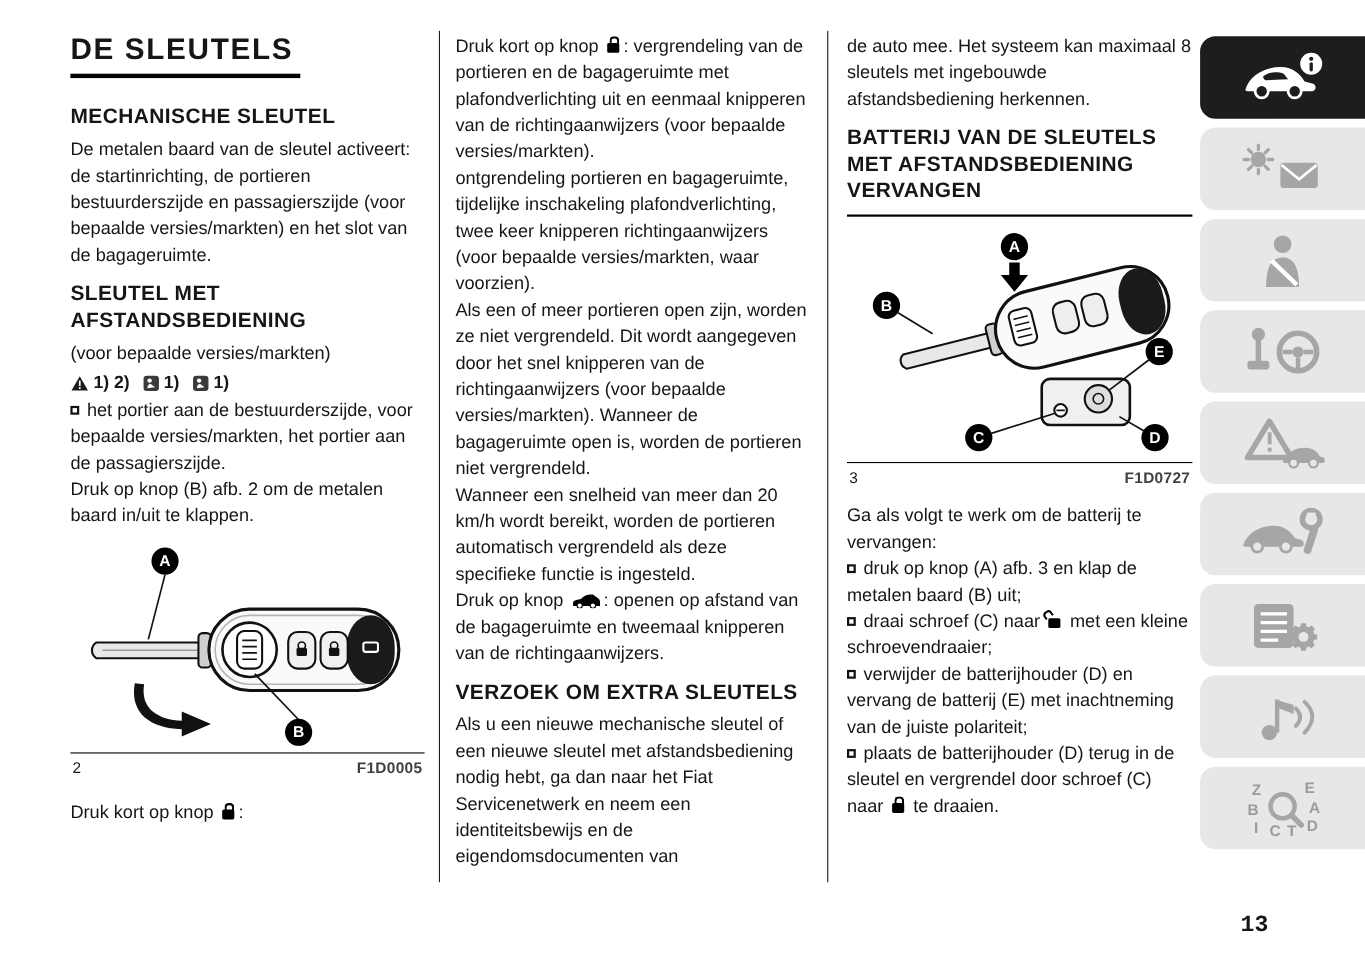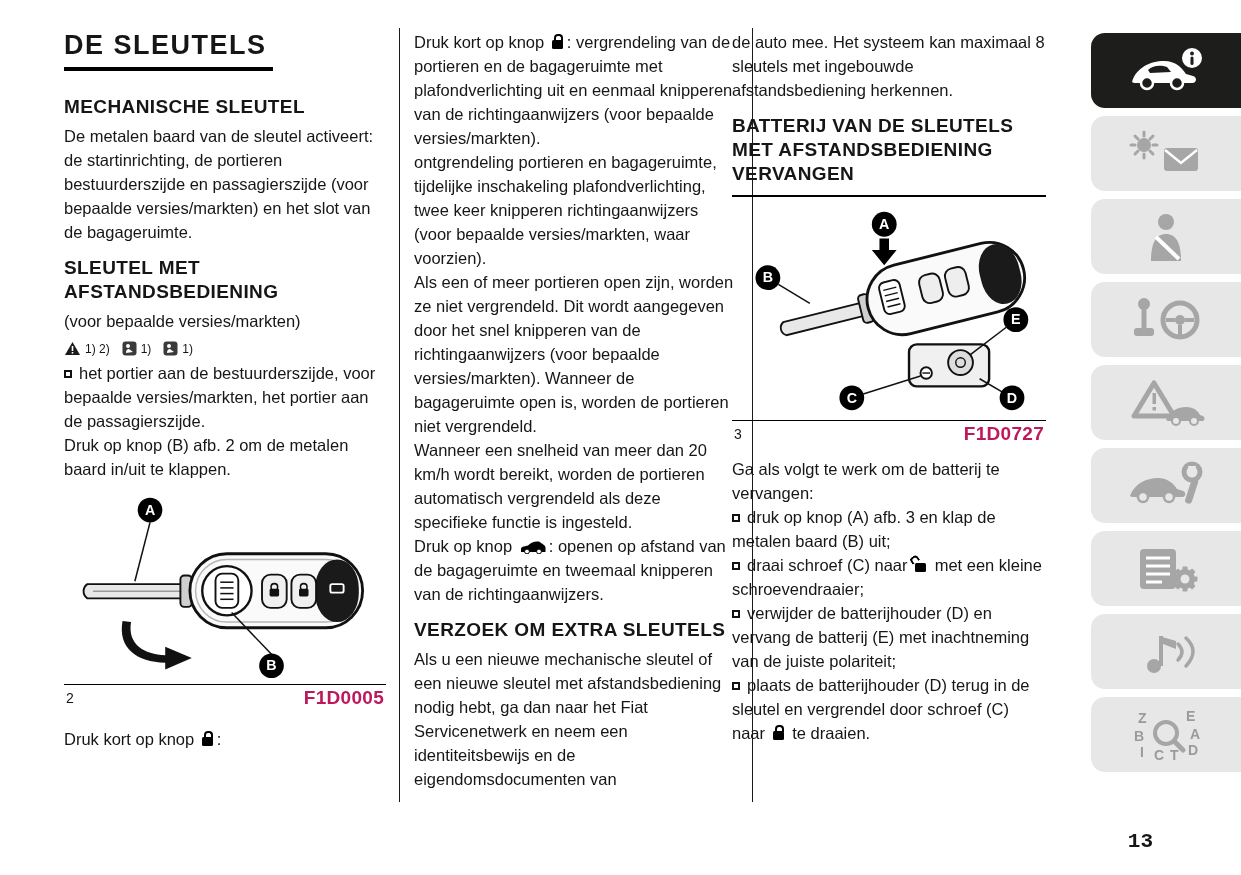--- a/index.html
+++ b/index.html
@@ -8,41 +8,41 @@
     width:1241px; height:875px; position:relative; overflow:hidden;
     background:#ffffff; color:#161616;
     font-family:"Liberation Sans", sans-serif;
   }
   .vrule { position:absolute; top:28px; height:774px; width:1px; background:#1a1a1a; }
   .vr1 { left:399px; } .vr2 { left:752px; }
 
   .col { position:absolute; top:30px; font-size:16.5px; line-height:24px; }
   .col1 { left:64px;  width:322px; }
   .col2 { left:414px; width:322px; }
-  .col3 { left:732px; width:314px; }
+  .col3 { left:770px; width:314px; }
 
   h1 { font-size:27px; line-height:30px; letter-spacing:1.5px; font-weight:bold;
        margin:0 0 12px; padding:0 6px 7px 0; border-bottom:4px solid #000; display:inline-block; }
   h2 { font-size:19px; line-height:24px; letter-spacing:.4px; font-weight:bold; margin:12px 0 5px; }
   h2.ruled { border-bottom:2px solid #000; padding-bottom:9px; margin-bottom:0; }
   p { margin:0; }
   .note { margin-bottom:3px; }
 
   .refs { display:flex; align-items:flex-end; gap:4px; margin:3px 0 5px; height:20px; }
-  .refs .num { font-size:12px; line-height:14px; padding-right:8px; }
+  .refs .num { font-size:16px; line-height:14px; padding-right:8px;font-weight:bold; }
   .refs svg { display:block; }
 
   .bullet .sqb { display:inline-block; width:8px; height:8px; border:2px solid #111;
                  margin-right:7px; vertical-align:1px; }
 
   figure { margin:12px 0 0; }
   figure svg.fig { display:block; width:100%; }
   .figcap { display:flex; justify-content:space-between; align-items:flex-start;
             border-top:1px solid #000; margin-top:5px; padding:4px 2px 0; font-size:14px; line-height:18px; }
-  .figcode { font-weight:bold; font-size:19px; color:#be185d; letter-spacing:.3px; }
+  .figcode { font-weight:bold; font-size:14px; color:#404040; letter-spacing:.3px; }
 
   .cmd { margin-top:20px; }
 
   
   .lock { display:inline-block; position:relative; width:11px; height:9px; background:#000;
           border-radius:1.5px; vertical-align:-1px; margin:0 4px 0 3px; }
   .lock::before { content:""; position:absolute; left:2px; top:-6px; width:5px; height:5px;
                   border:2px solid #000; border-bottom:none; border-radius:4px 4px 0 0; }
   .lock.open::before { left:-5px; top:-7px; transform:rotate(-35deg); }
   .caricon { vertical-align:-2px; margin:0 3px; }

